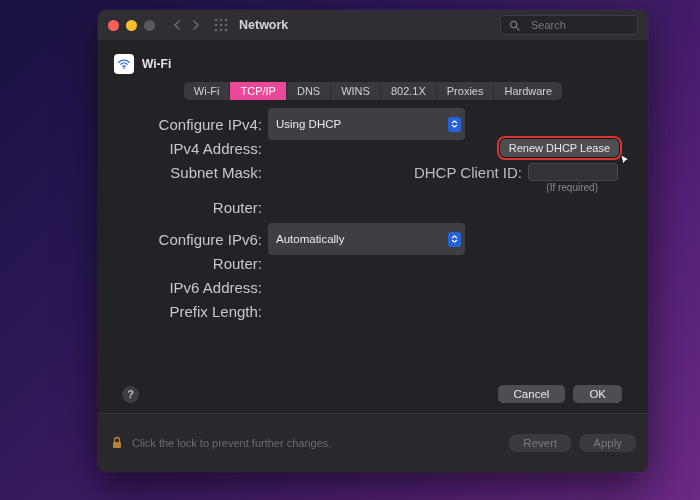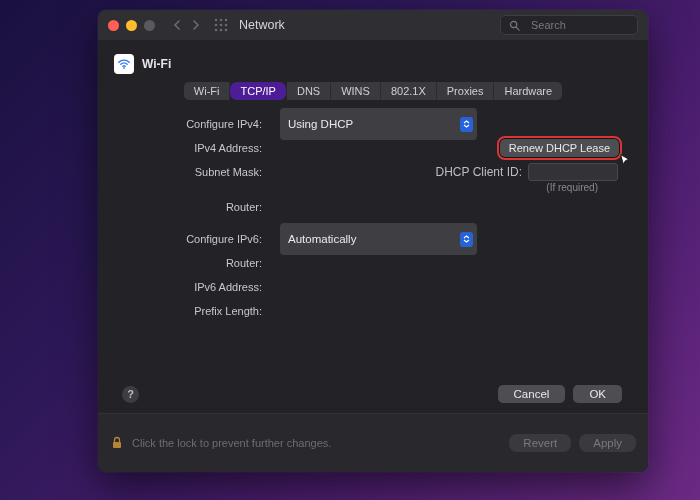--- a/index.html
+++ b/index.html
@@ -23,21 +23,21 @@
   .traffic span { width:11px; height:11px; border-radius:50%; display:block; }
   .tl-close { background:#ff5f56; }
   .tl-min   { background:#ffbd2e; }
   .tl-max   { background:#5a595d; }
   .nav-arrows { display:flex; gap:2px; margin-right:8px; }
   .nav-arrow {
     width:18px; height:18px; display:flex; align-items:center; justify-content:center;
     color:#6b6a6e; border-radius:4px;
   }
   .grid-icon { width:16px; height:16px; color:#6b6a6e; margin-right:10px; }
-  .title { color:#d5d5d9; font-size:12.5px; font-weight:400; flex:1; }
+  .title { color:#d5d5d9; font-size:12.5px; font-weight:700; flex:1; }
   .search {
     display:flex; align-items:center; gap:9px;
     background:#252428; border:1px solid #3e3d41; border-radius:5px;
     padding:2px 8px; width:120px; color:#7a797d;
   }
   .search input { background:none; border:none; outline:none; color:#bdbdc1; font-size:11px; width:90px; }
   .search input::placeholder { color:#7a797d; }
 
   .body { flex:1; display:flex; flex-direction:column; padding:10px 14px 0 14px; }
   .context { display:flex; align-items:center; gap:8px; margin:4px 0 8px 2px; }
@@ -47,27 +47,27 @@
   }
   .context-label { font-size:12px; font-weight:600; color:#e6e6ea; }
 
   .tabs { display:flex; gap:0; margin:0 auto 12px auto; }
   .tab {
     padding:3px 10px; font-size:11px; color:#d0d0d4; background:#3a393d;
     border-right:1px solid #2b2a2e;
   }
   .tab:first-child { border-top-left-radius:5px; border-bottom-left-radius:5px; }
   .tab:last-child  { border-top-right-radius:5px; border-bottom-right-radius:5px; border-right:none; }
-  .tab.active { background:#4c1d95; color:#fff;border-radius:7px; }
+  .tab.active { background:#ec4899; color:#fff; }
 
   .form { padding:0 10px; }
   .row { display:flex; align-items:center; height:24px; }
   .row-label {
-    width:140px; text-align:right; padding-right:18px;
-    font-size:11px; color:#c8c8cc;
+    width:140px; text-align:right; padding-right:6px;
+    font-size:15px; color:#c8c8cc;
   }
   .dropdown {
     display:flex; align-items:center; justify-content:space-between;
     width:185px; height:32px; padding:0 4px 0 8px;
     background:#3f3e43; border-radius:4px; font-size:11.5px; color:#eaeaee;
   }
   .dropdown .chev {
     width:13px; height:15px; border-radius:3px; background:#2663d9;
     display:flex; flex-direction:column; align-items:center; justify-content:center;
   }
@@ -76,21 +76,21 @@
   .renew-btn {
     padding:3px 9px; font-size:11px; color:#e8e8ec;
     background:#4e4d52; border-radius:5px;
     outline:2px solid #d33; outline-offset:1px;
     box-shadow:0 0 0 1px rgba(0,0,0,0.35);
   }
   .cursor { position:absolute; right:-14px; bottom:-10px; width:14px; height:14px; }
   .client-id {
     display:flex; align-items:center; gap:6px; margin-left:auto; margin-right:6px;
   }
-  .client-id-label { font-size:12px; color:#bdbdc1; }
+  .client-id-label { font-size:15px; color:#bdbdc1; }
   .client-id-input {
     width:88px; height:16px; background:#333236; border:1px solid #48474b;
     border-radius:3px;
   }
   .hint { font-size:10px; color:#8a898d; text-align:right; margin:-2px 26px 2px 0; }
   .spacer { height:8px; }
 
   .sheet-footer {
     margin-top:auto; padding:8px 12px 10px 10px;
     display:flex; align-items:center; gap:8px;

